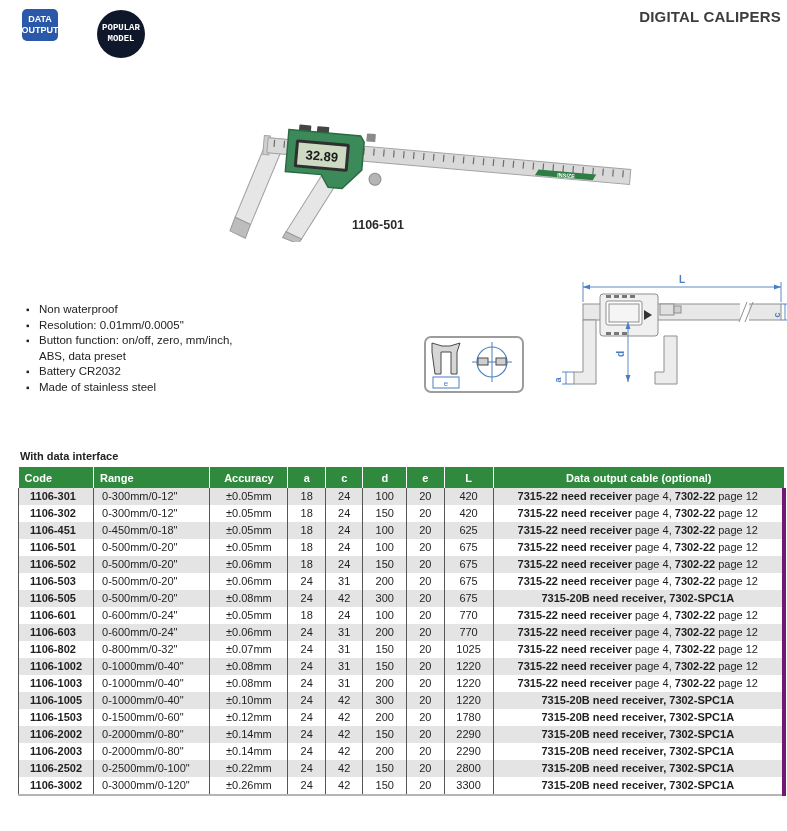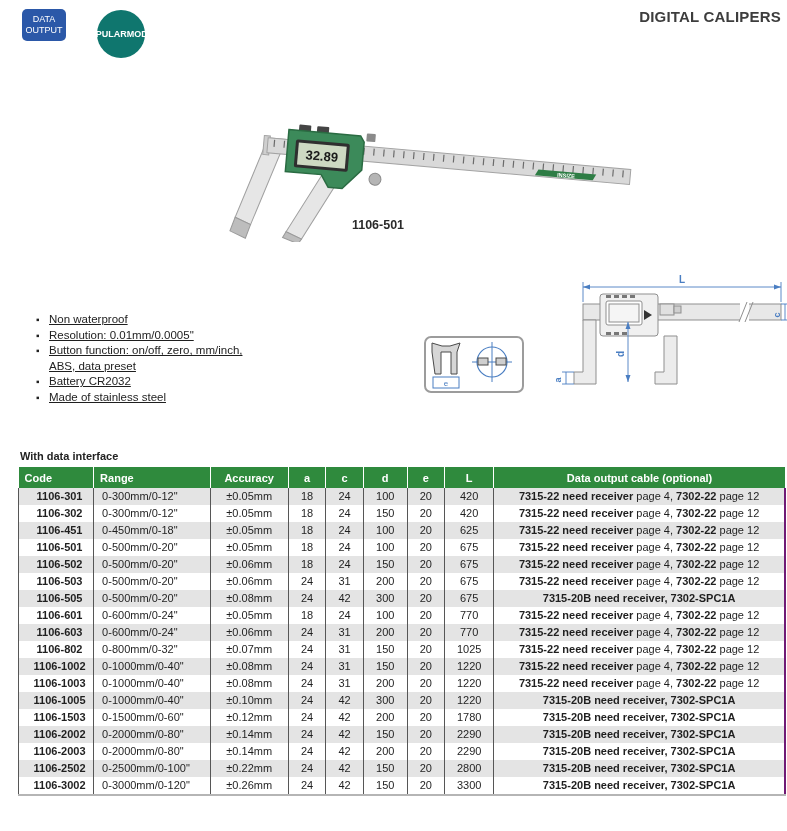--- a/index.html
+++ b/index.html
@@ -1,34 +1,34 @@
 <!DOCTYPE html>
 <html><head>
 <meta charset="utf-8">
 <style>
   html,body{margin:0;padding:0;background:#fff;}
   .page{position:relative;width:787px;height:831px;background:#fff;overflow:hidden;
         font-family:"Liberation Sans", sans-serif;color:#1f1f1f;}
 
   
-  .badge-blue{position:absolute;left:22px;top:9px;width:44px;height:32px;background:#2b58a8;
-      border-radius:5px;color:#fff;font-weight:normal;font-size:9px;line-height:1.25;
+  .badge-blue{position:absolute;left:22px;top:9px;width:36px;height:32px;background:#2b58a8;
+      border-radius:5px;color:#fff;font-weight:bold;font-size:9px;line-height:1.25;
       display:flex;flex-direction:column;align-items:center;justify-content:center;text-align:center;}
-  .badge-red{position:absolute;left:97px;top:10px;width:48px;height:48px;background:#0f766e;
+  .badge-red{position:absolute;left:97px;top:10px;width:48px;height:48px;background:#0f172a;
       border-radius:50%;color:#fff;font-weight:bold;font-size:9px;line-height:1.2;
-      display:flex;flex-direction:row;align-items:center;justify-content:center;text-align:center;}
+      display:flex;flex-direction:column;align-items:center;justify-content:center;text-align:center;font-family:Liberation Mono, monospace;}
   .page-title{position:absolute;top:8px;right:6px;font-size:15px;font-weight:bold;color:#3d3d3d;letter-spacing:.2px;}
 
   
   .product-figure{position:absolute;left:140px;top:110px;width:520px;height:132px;}
   .product-caption{position:absolute;left:318px;top:218px;width:120px;text-align:center;
       font-size:12.5px;font-weight:bold;color:#2b2b2b;}
 
   
-  .features{position:absolute;left:20px;top:296px;width:218px;margin:16px;padding:0;list-style:none;text-decoration:underline;}
+  .features{position:absolute;left:20px;top:296px;width:218px;margin:6px;padding:0;list-style:none;}
   .features li{position:relative;padding-left:13px;font-size:11.5px;line-height:15.5px;color:#222;}
   .features li::before{content:"▪";position:absolute;left:0;top:0;font-size:10px;color:#222;}
 
   
   .xsection-box{position:absolute;left:424px;top:336px;width:100px;height:57px;background:#fff;
       border:2px solid #9c9c9c;border-radius:7px;box-sizing:border-box;}
   .dim-drawing{position:absolute;left:536px;top:274px;width:252px;height:134px;}
 
   
   .section-row{position:absolute;left:18px;top:450px;width:768px;height:15px;}
@@ -38,25 +38,25 @@
   
   .spec-table{position:absolute;left:18px;top:467px;width:768px;border-collapse:collapse;
       font-size:11px;table-layout:fixed;border-radius:31px;}
   .spec-table th{background:#2f8a3d;color:#fff;font-weight:bold;height:21px;padding:0 6px;
       font-size:11px;border-left:1px solid #fff;}
   .spec-table th:first-child{border-left:none;}
   .spec-table th.al{text-align:left;}
   .spec-table td{height:17px;line-height:17px;padding:0 4px;text-align:center;white-space:nowrap;
       overflow:hidden;border-left:1px solid #565656;}
   .spec-table td:first-child{border-left:1px solid #565656;}
-  .spec-table td:last-child{border-right:2px solid #701a75;}
+  .spec-table td:last-child{border-right:4px solid #701a75;}
   .spec-table tbody tr:nth-child(odd) td{background:#e4e4e4;}
   .spec-table tbody tr:nth-child(even) td{background:#ffffff;}
   .spec-table tbody tr:last-child td{border-bottom:2px solid #b5b5b5;margin-left:28px;}
-  .spec-table td.code{font-weight:bold;text-align:center;padding-left:11px;}
+  .spec-table td.code{font-weight:bold;text-align:left;padding-left:11px;}
   .spec-table td.range{text-align:left;padding-left:8px;}
   .spec-table td.cable b{font-weight:bold;}
 
   svg text{font-family:"Liberation Sans", sans-serif;}
 </style>
 </head>
 <body>
 
 <div class="page">
 

